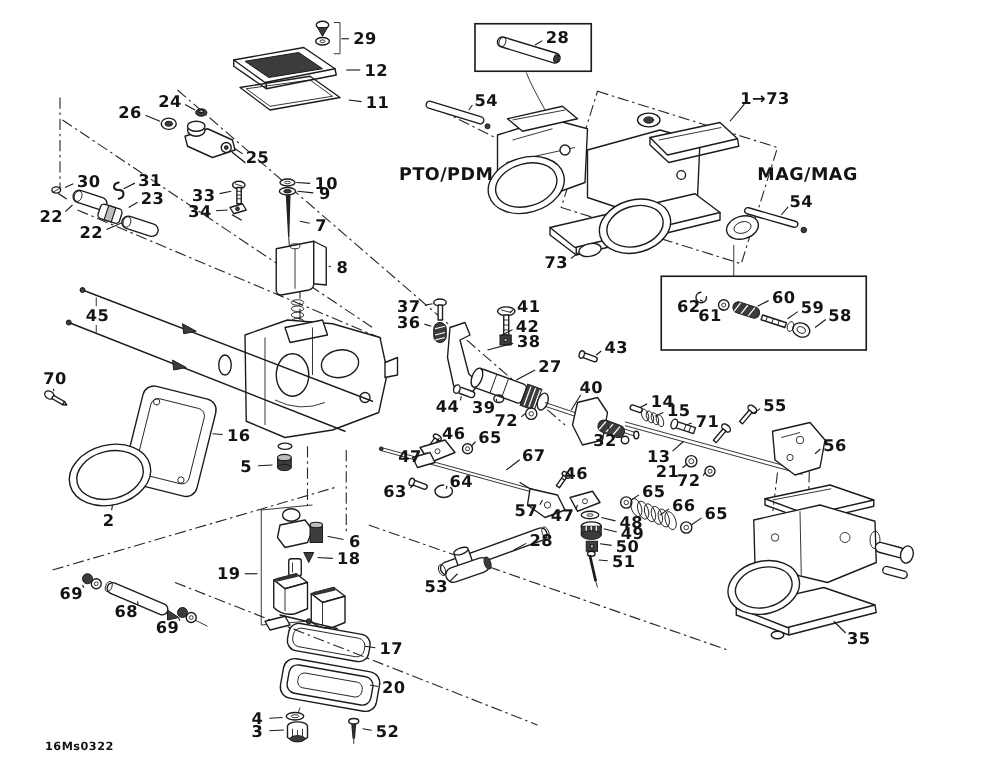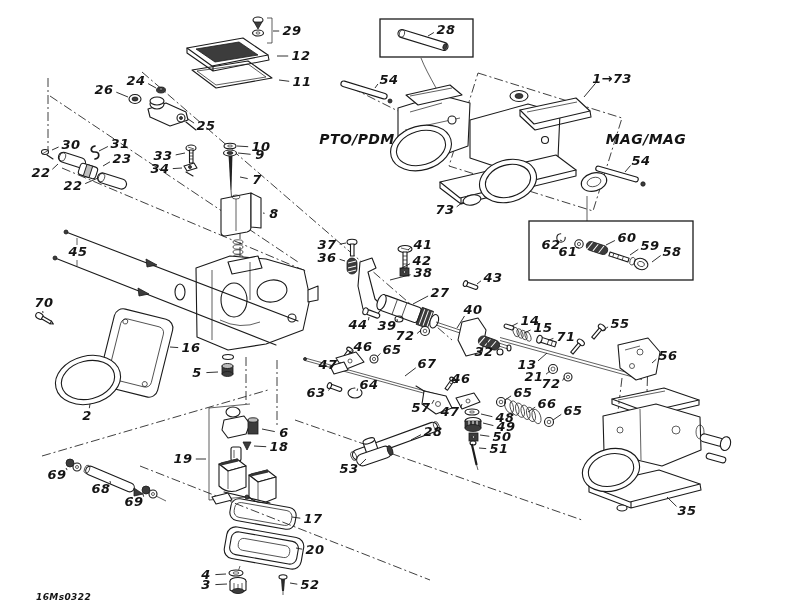--- a/index.html
+++ b/index.html
@@ -1,17 +1,17 @@
 <!DOCTYPE html>
 <html><head>
 <meta charset="utf-8">
 <style>
   html,body{margin:0;padding:0;background:#fff;}
   #stage{position:relative;width:800px;height:616px;background:#fff;overflow:hidden;
-         font-family:"DejaVu Sans",sans-serif;font-style:italic;}
+         font-family:"DejaVu Sans",sans-serif;}
   svg{display:block}
   .ln{fill:none;stroke:#1b1b1b;stroke-width:1.1;stroke-linejoin:round;stroke-linecap:round}
   .ln2{fill:none;stroke:#1b1b1b;stroke-width:1.7;stroke-linejoin:round;stroke-linecap:round}
   .thin{fill:none;stroke:#1b1b1b;stroke-width:0.7;stroke-linejoin:round}
   .fw{fill:#ffffff;stroke:#1b1b1b;stroke-width:1.1;stroke-linejoin:round}
   .fg{fill:#bdbdbd;stroke:#1b1b1b;stroke-width:0.9}
   .fd{fill:#3c3c3c;stroke:#1b1b1b;stroke-width:0.8}
   .wh{stroke:#ffffff;stroke-width:1;fill:none}
   .cl{fill:none;stroke:#2a2a2a;stroke-width:0.9;stroke-dasharray:9 3 2 3}
   .box{fill:none;stroke:#1b1b1b;stroke-width:1.3}

